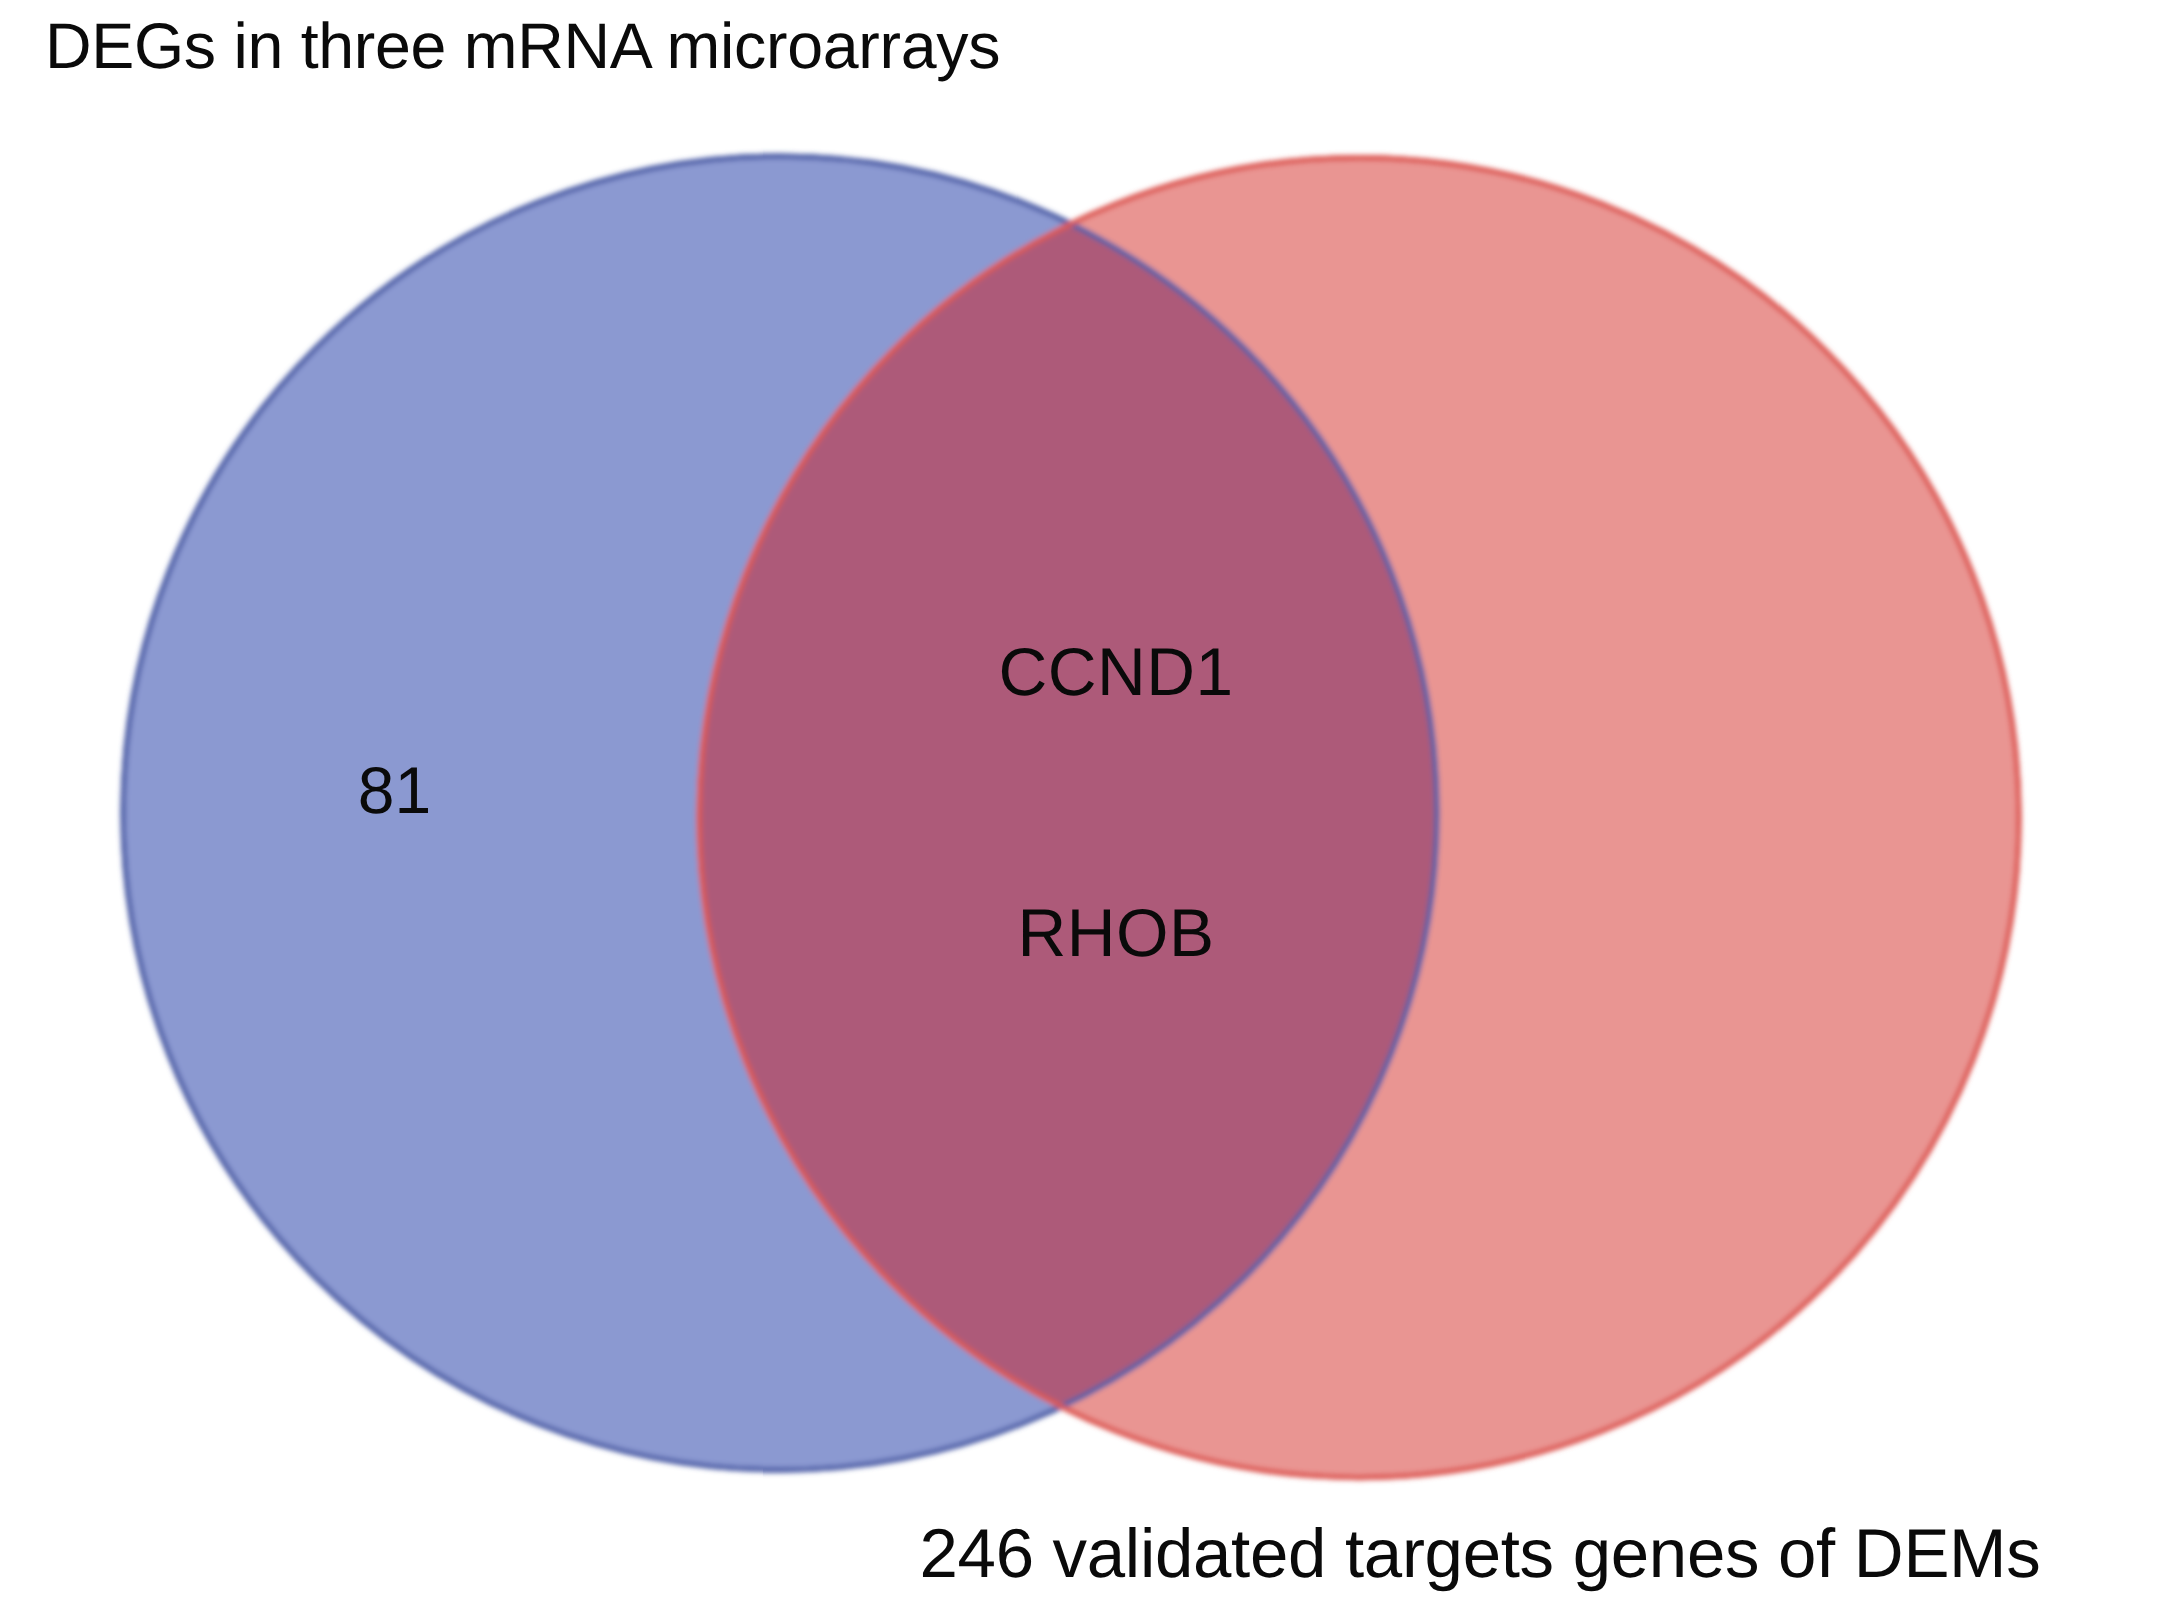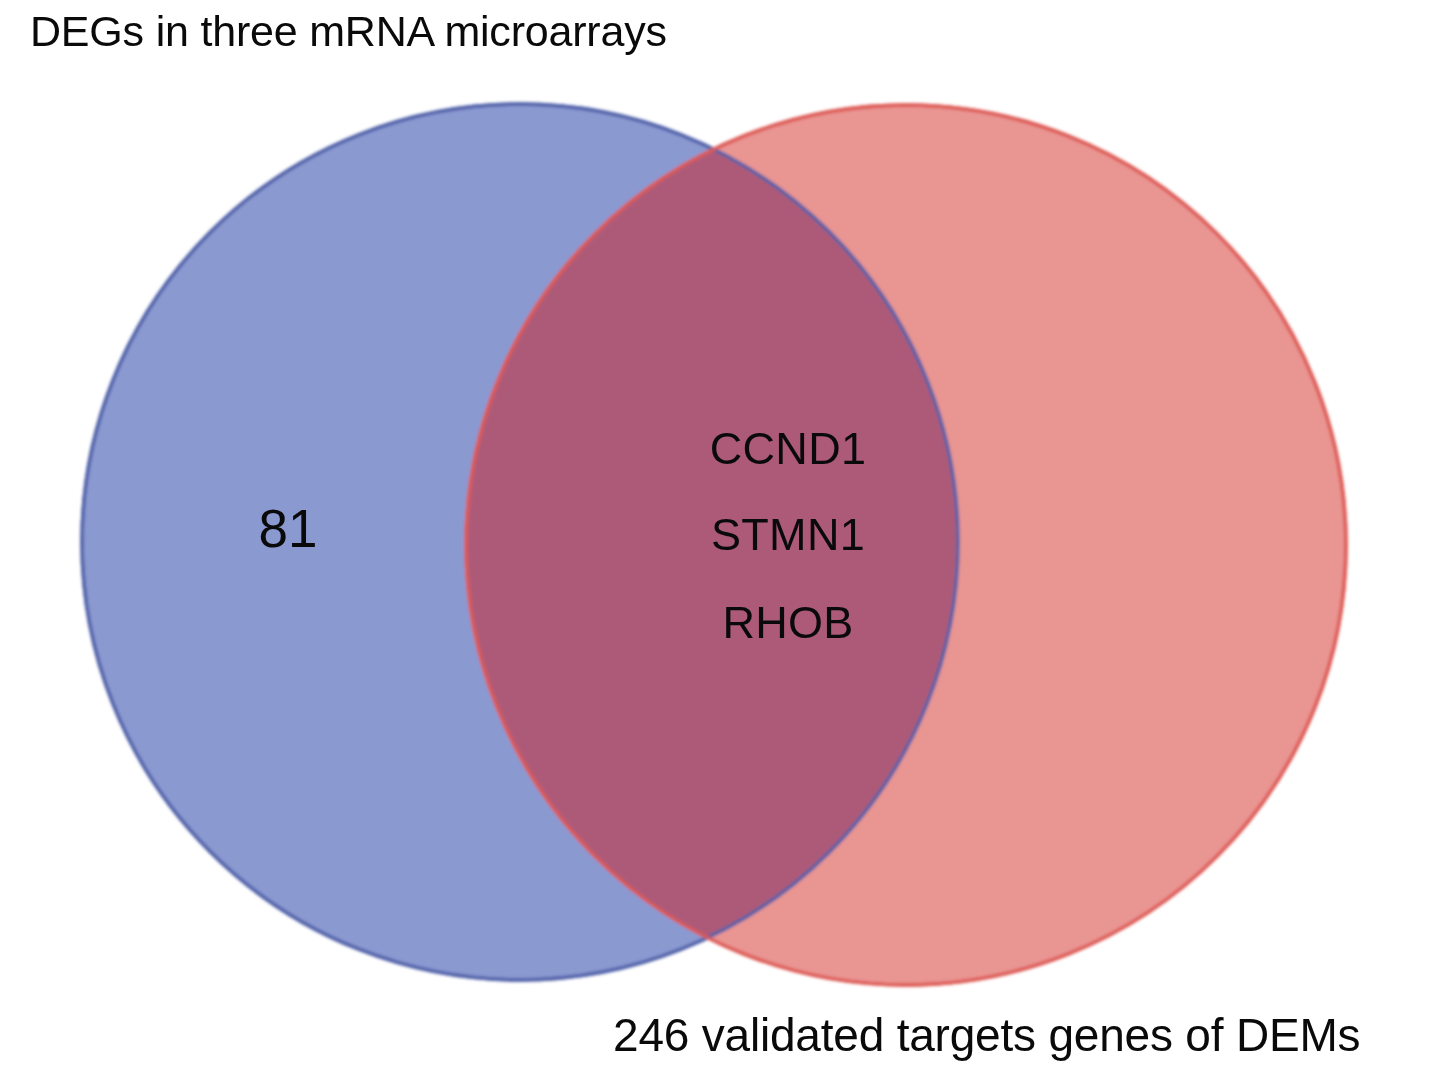--- a/index.html
+++ b/index.html
@@ -42,39 +42,37 @@
     font-size: 43px;
     letter-spacing: -0.2px;
   }
   #bottom-label {
     left: 600px;
     top: 1012px;
     font-size: 46px;
     letter-spacing: -0.2px;
   }
   .count {
-    font-size: 53px;
+    font-size: 44px;
     text-align: center;
     transform: translate(-50%, -50%);
-    margin-left: 25px;
   }
   #left-count {
     left: 250px;
     top: 528px;
   }
   #right-count {
     left: 1139px;
     top: 532px;
   }
   .gene {
     font-size: 45px;
     text-align: center;
     transform: translate(-50%, -50%);
     letter-spacing: 0.3px;
-    margin-left: 44px;
   }
   #gene-0 { left: 731px; top: 448px; }
   #gene-1 { left: 731px; top: 534px; }
   #gene-2 { left: 731px; top: 622px; }
 </style>
 </head>
 <body>
 
 <div id="figure">
 
@@ -102,19 +100,18 @@
     </g>
   </svg>
 
   <div class="label" id="title-label">DEGs in three mRNA microarrays</div>
 
   <div class="label count" id="left-count">81</div>
 
 
   <div class="label gene" id="gene-0">CCND1</div>
 
-  <div class="label gene" id="gene-1">STMN1</div>
 
   <div class="label gene" id="gene-2">RHOB</div>
 
   <div class="label" id="bottom-label">246 validated targets genes of DEMs</div>
 
 </div>
 
 </body></html>

